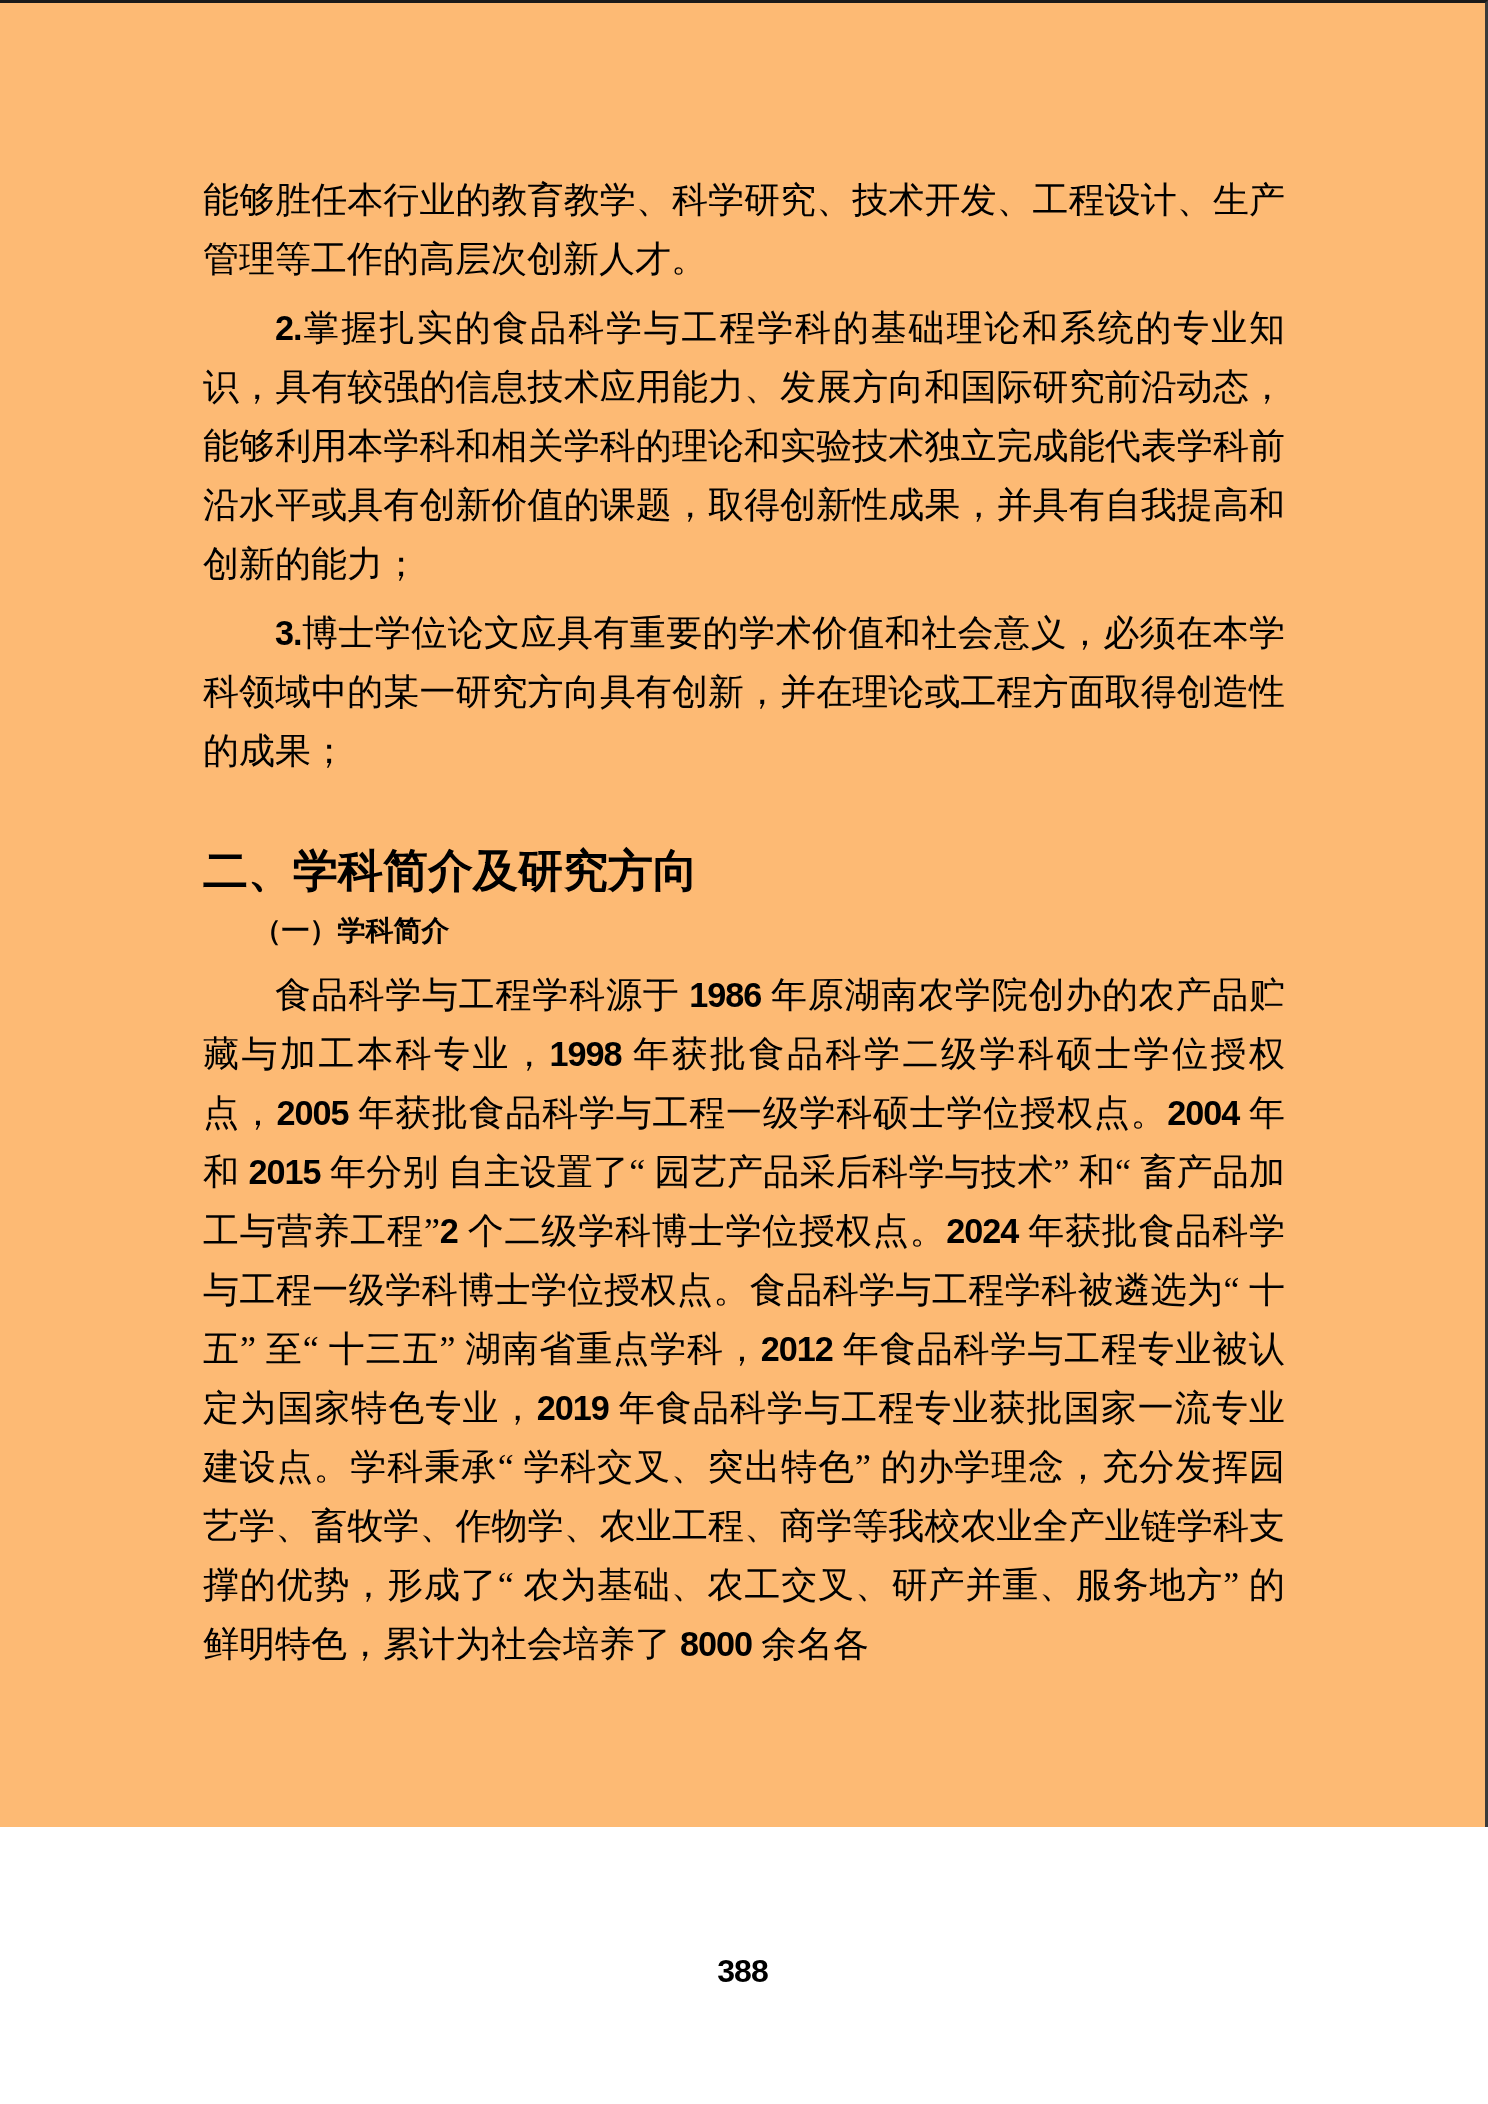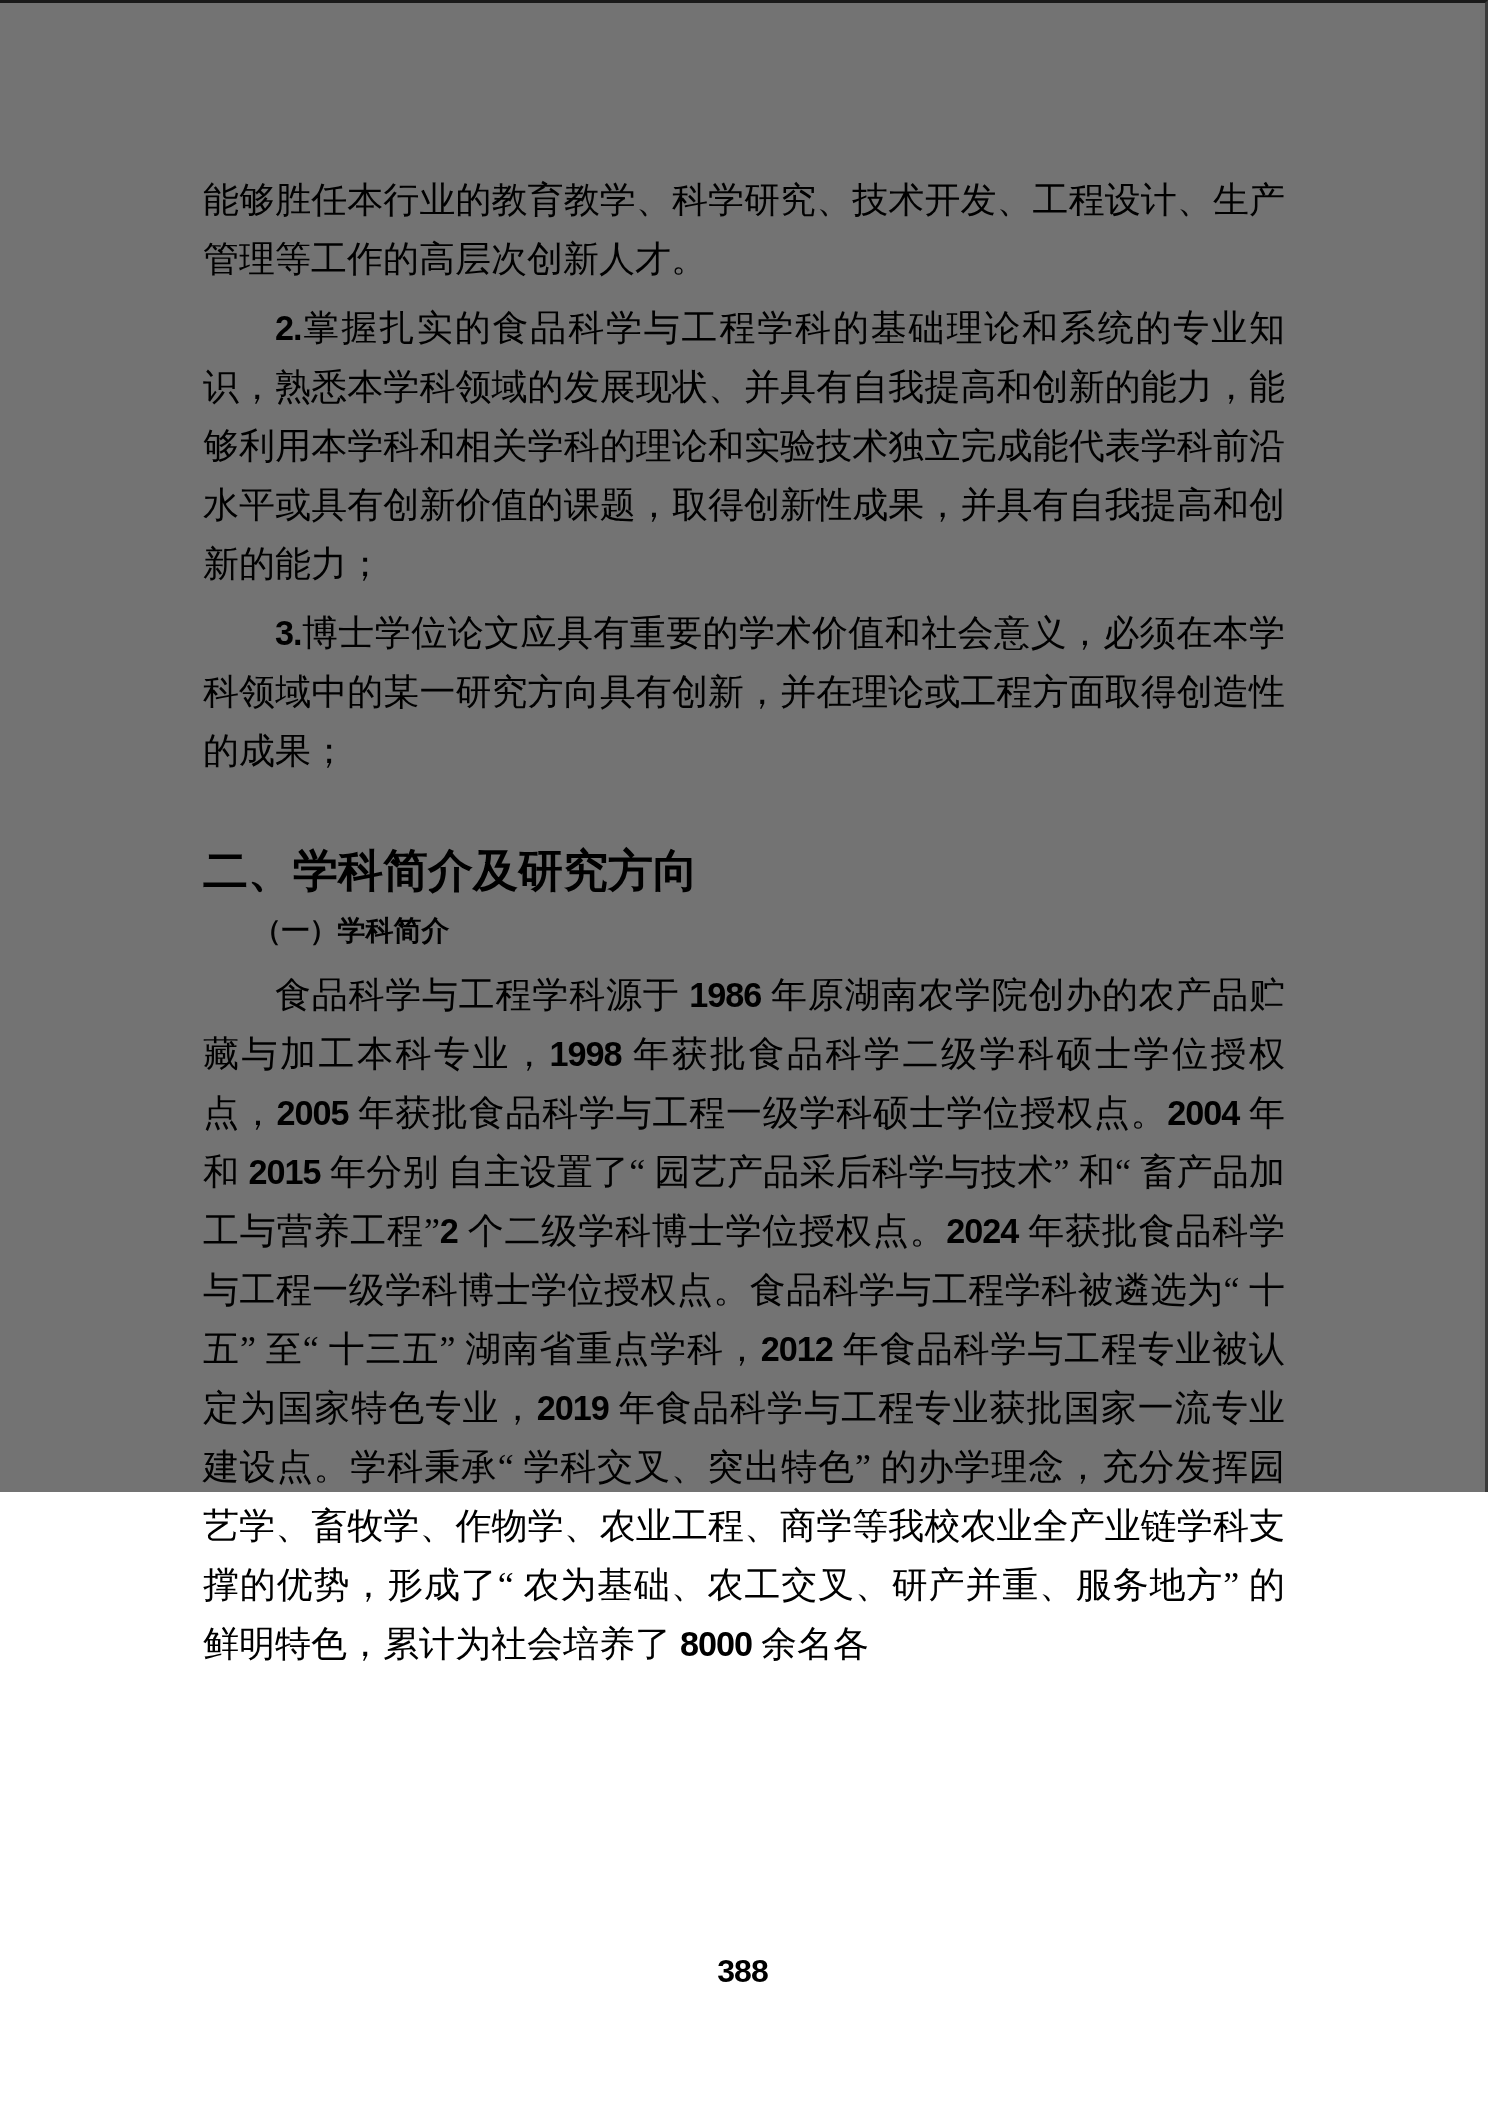--- a/index.html
+++ b/index.html
@@ -11,22 +11,22 @@
     width: 1488px;
     height: 2104px;
     overflow: hidden;
     position: relative;
     color: #000000;
     font-family: "Liberation Serif", "DejaVu Serif", serif;
   }
   .page {
     box-sizing: border-box;
     width: 1488px;
-    height: 1492px;
-    background: #737373;
+    height: 1827px;
+    background: #fdba74;
     border-top: 3px solid #1a1a1a;
     border-right: 3px solid #3a3a3a;
     padding: 168px 200px 0 203px;
     position: relative;
   }
   .para {
     font-size: 36px;
     line-height: 59px;
     text-align: justify;
     margin: 0 0 10px 0;
@@ -71,21 +71,21 @@
   }
 </style>
 </head>
 <body>
 
 <div class="page">
 
   <p class="para"><span>能够胜任本行业的教育教学、科学研究、技术开发、工程设计、生产管理等工作的高层次创新人才。</span></p>
 
 
-  <p class="para indent"><span class="num">2.</span><span>掌握扎实的食品科学与工程学科的基础理论和系统的专业知识，熟悉本学科领域的发展现状、并具有自我提高和创新的能力，能够利用本学科和相关学科的理论和实验技术独立完成能代表学科前沿水平或具有创新价值的课题，取得创新性成果，并具有自我提高和创新的能力；</span></p>
+  <p class="para indent"><span class="num">2.</span><span>掌握扎实的食品科学与工程学科的基础理论和系统的专业知识，具有较强的信息技术应用能力、发展方向和国际研究前沿动态，能够利用本学科和相关学科的理论和实验技术独立完成能代表学科前沿水平或具有创新价值的课题，取得创新性成果，并具有自我提高和创新的能力；</span></p>
 
   <p class="para indent"><span class="num">3.</span><span>博士学位论文应具有重要的学术价值和社会意义，必须在本学科领域中的某一研究方向具有创新，并在理论或工程方面取得创造性的成果；</span></p>
 
 
 
   <div class="h1"><span>二、学科简介及研究方向</span></div>
 
   <div class="h2"><span>（一）学科简介</span></div>
 
   <p class="para indent"><span>食品科学与工程学科源于 </span><span class="num">1986</span><span> 年原湖南农学院创办的农产品贮藏与加工本科专业，</span><span class="num">1998</span><span> 年获批食品科学二级学科硕士学位授权点，</span><span class="num">2005</span><span> 年获批食品科学与工程一级学科硕士学位授权点。</span><span class="num">2004</span><span> 年和 </span><span class="num">2015</span><span> 年分别 自主设置了“ 园艺产品采后科学与技术” 和“ 畜产品加工与营养工程”</span><span class="num">2</span><span> 个二级学科博士学位授权点。</span><span class="num">2024</span><span> 年获批食品科学与工程一级学科博士学位授权点。食品科学与工程学科被遴选为“ 十五” 至“ 十三五” 湖南省重点学科，</span><span class="num">2012</span><span> 年食品科学与工程专业被认定为国家特色专业，</span><span class="num">2019</span><span> 年食品科学与工程专业获批国家一流专业建设点。学科秉承“ 学科交叉、突出特色” 的办学理念，充分发挥园艺学、畜牧学、作物学、农业工程、商学等我校农业全产业链学科支撑的优势，形成了“ 农为基础、农工交叉、研产并重、服务地方” 的鲜明特色，累计为社会培养了 </span><span class="num">8000</span><span> 余名各</span></p>

